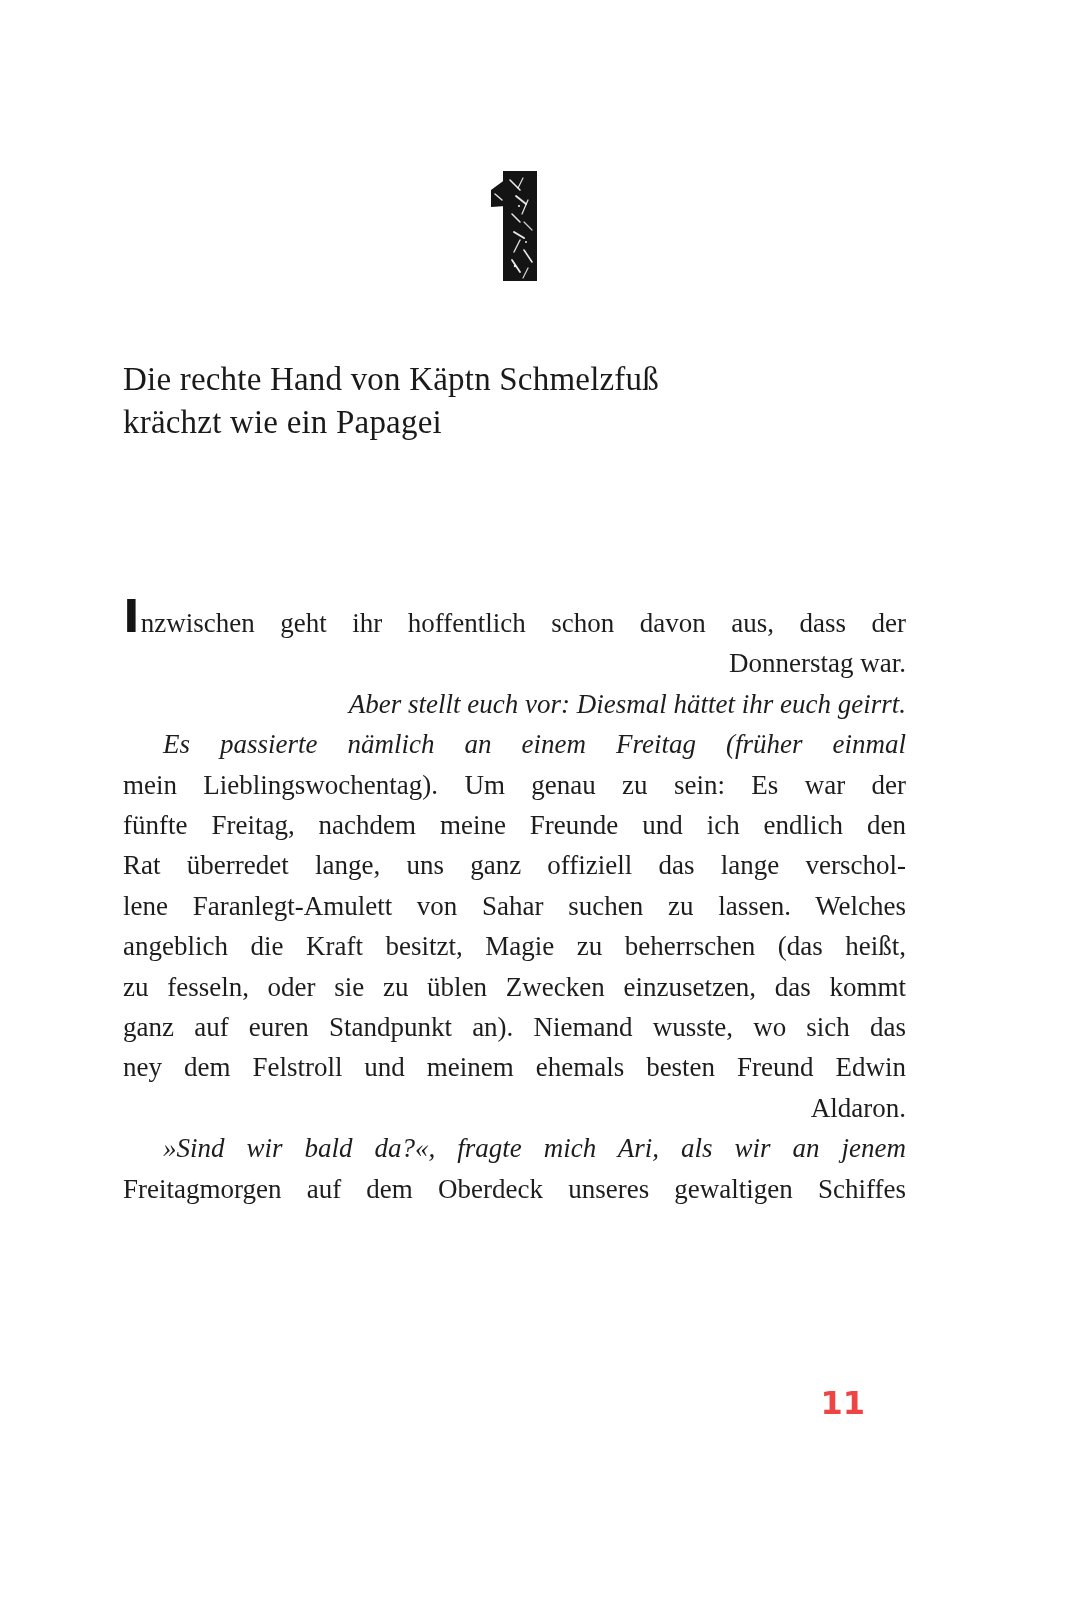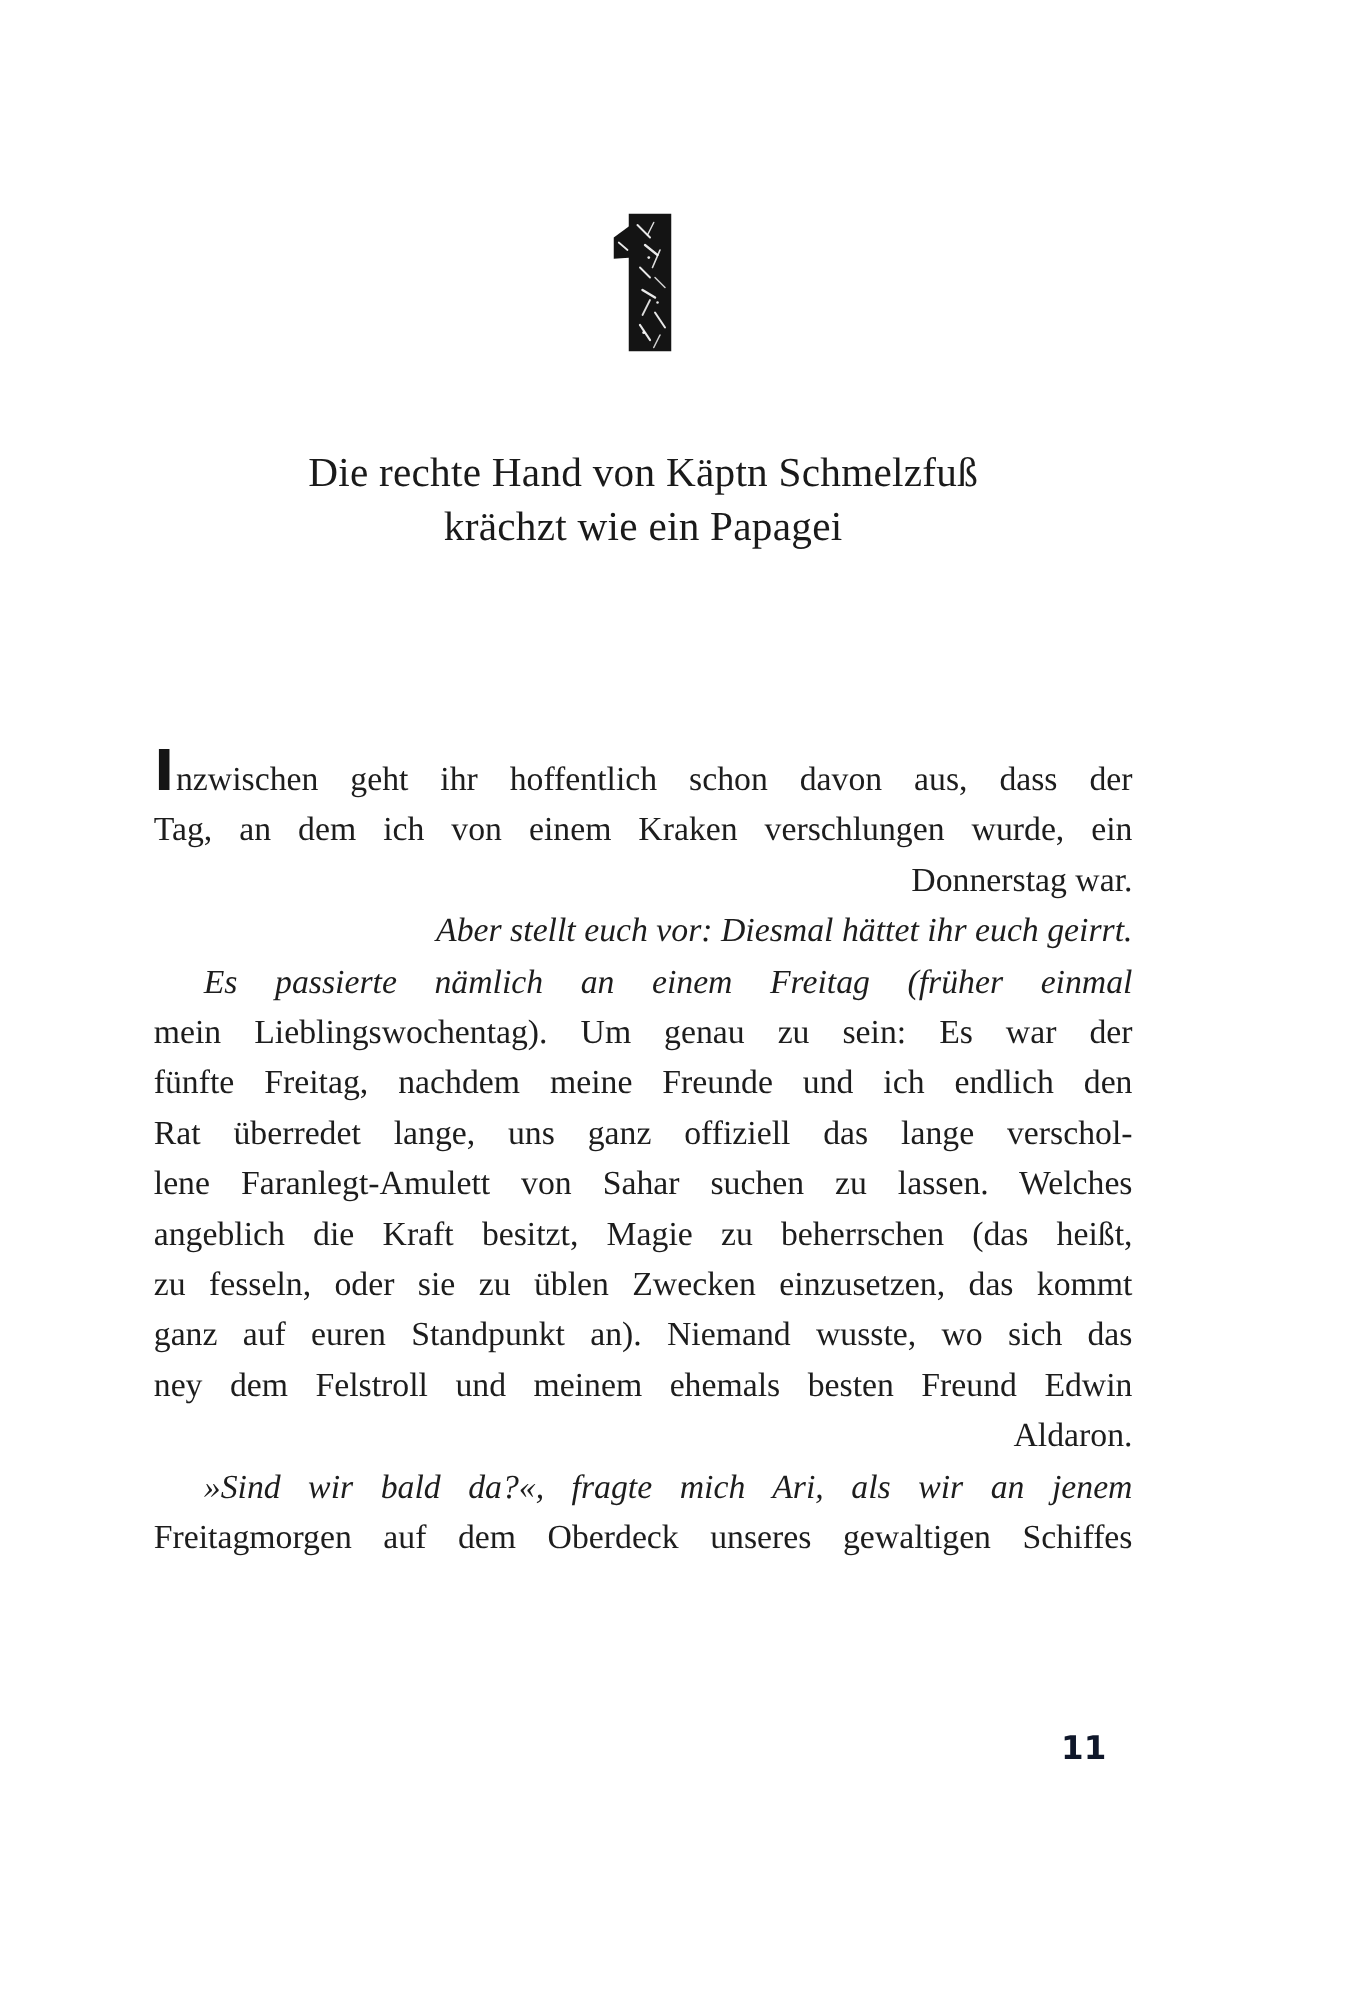--- a/index.html
+++ b/index.html
@@ -25,21 +25,21 @@
     width: 1px; height: 1px;
     overflow: hidden;
     clip: rect(0 0 0 0);
     white-space: nowrap;
   }
   .title {
     position: absolute;
     left: 123px;
     width: 783px;
     top: 358px;
-    text-align: center;
+    text-align: left;
     font-family: "Liberation Serif", serif;
     font-size: 33px;
     line-height: 43px;
     color: #1a1a1a;
     letter-spacing: 0.2px;
   }
   .body-text {
     position: absolute;
     left: 123px;
     width: 783px;
@@ -59,27 +59,27 @@
     font-family: "DejaVu Sans", sans-serif;
     font-weight: 700;
     font-size: 45px;
     line-height: 0;
     color: #141414;
     letter-spacing: 1px;
   }
   .pagenum {
     position: absolute;
     top: 1384px;
-    left: 131px;
+    left: 111px;
     width: 754px;
     text-align: right;
     font-family: "DejaVu Sans", sans-serif;
     font-weight: 600;
-    font-size: 26px;
-    color: #0f172a;
+    font-size: 32px;
+    color: #ef4444;
   }
 </style>
 </head>
 <body>
 
 <div class="page">
 
   <div class="chapnum-wrap" aria-label="1">
     <span class="sr">1</span>
     <svg width="50" height="112" viewBox="0 0 50 112" aria-hidden="true">
@@ -107,21 +107,20 @@
     </svg>
   </div>
 
   <div class="title">
     <div>Die rechte Hand von Käptn Schmelzfuß</div>
     <div>krächzt wie ein Papagei</div>
   </div>
 
   <div class="body-text">
       <div class="line just"><span class="init">I</span>nzwischen geht ihr hoffentlich schon davon aus, dass der</div>
-      <div class="line just">Tag, an dem ich von einem Kraken verschlungen wurde, ein</div>
       <div class="line">Donnerstag war.</div>
       <div class="line indent">Aber stellt euch vor: Diesmal hättet ihr euch geirrt.</div>
       <div class="line just indent">Es passierte nämlich an einem Freitag (früher einmal</div>
       <div class="line just">mein Lieblingswochentag). Um genau zu sein: Es war der</div>
       <div class="line just">fünfte Freitag, nachdem meine Freunde und ich endlich den</div>
       <div class="line just">Rat überredet lange, uns ganz offiziell das lange verschol-</div>
       <div class="line just">lene Faranlegt-Amulett von Sahar suchen zu lassen. Welches</div>
       <div class="line just">angeblich die Kraft besitzt, Magie zu beherrschen (das heißt,</div>
       <div class="line just">zu fesseln, oder sie zu üblen Zwecken einzusetzen, das kommt</div>
       <div class="line just">ganz auf euren Standpunkt an). Niemand wusste, wo sich das</div>

